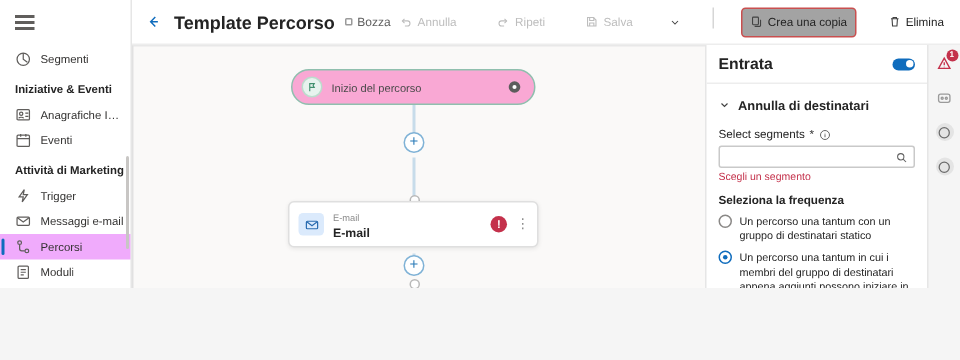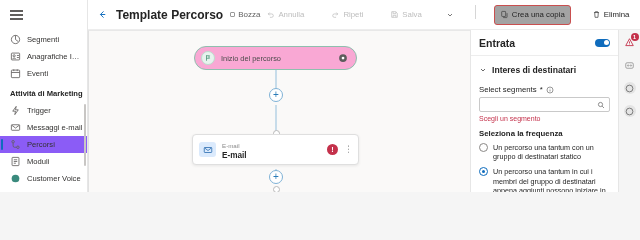--- a/index.html
+++ b/index.html
@@ -25,21 +25,21 @@
   }
   .nav-item {
     display: flex; align-items: center; gap: 6px;
     height: 17px; padding: 0 4px 0 10px; position: relative;
     white-space: nowrap; overflow: hidden;
   }
   .nav-item .ico { width: 11px; height: 11px; flex: 0 0 11px; color: #605e5c; display: block; }
   .nav-item .lbl {
     font-size: 7.6px; color: #323130; overflow: hidden; text-overflow: ellipsis; white-space: nowrap;
   }
-  .nav-item.selected { background: #8b5cf6; }
+  .nav-item.selected { background: #f0abfc; }
   .nav-item.selected::before {
     content: ""; position: absolute; left: 1px; top: 3px;
     width: 2px; height: 11px; background: #0f6cbd; border-radius: 1px;
   }
   .nav-group {
     font-size: 7.6px; font-weight: bold; color: #242424;
     padding: 7px 0 4px 10px; white-space: nowrap;
   }
   .nav-spacer { height: 5px; }
   .sb-scroll {
@@ -245,20 +245,21 @@
     <div class="nav-item">
       <span class="ico">
         <svg viewBox="0 0 16 16" fill="none" stroke="currentColor" stroke-width="1.2">
           <circle cx="8" cy="8" r="6"></circle>
             <path d="M8 2v6l4 3"></path>
         </svg>
       </span>
       <span class="lbl">Segmenti</span>
     </div>
 
+    <div class="nav-group">Iniziative &amp; Eventi</div>
 
     <div class="nav-item">
       <span class="ico">
         <svg viewBox="0 0 16 16" fill="none" stroke="currentColor" stroke-width="1.2">
           <rect x="2" y="3" width="12" height="10" rx="1"></rect>
             <circle cx="6" cy="7" r="1.6"></circle>
             <path d="M3.6 11.4c.6-1.3 4.2-1.3 4.8 0M10 6.5h3M10 9.5h3"></path>
         </svg>
       </span>
       <span class="lbl">Anagrafiche Interes...</span>
@@ -450,21 +451,21 @@
           <span class="panel-toggle"></span>
         </div>
 
         <div class="panel-body">
           <div class="section-head">
             <span class="chev">
               <svg viewBox="0 0 16 16" fill="none" stroke="currentColor" stroke-width="1.6">
                 <path d="M4 6l4 4 4-4"></path>
               </svg>
             </span>
-            <span>Interes di destinatari</span>
+            <span>Annulla di destinatari</span>
           </div>
 
           <div class="field-label">
             <span>Select segments</span>
             <span class="req">*</span>
             <span class="info-ico">
               <svg viewBox="0 0 16 16" fill="none" stroke="currentColor" stroke-width="1.3">
                 <circle cx="8" cy="8" r="6"></circle>
                   <path d="M8 7v4M8 5.2v.6"></path>
               </svg>

